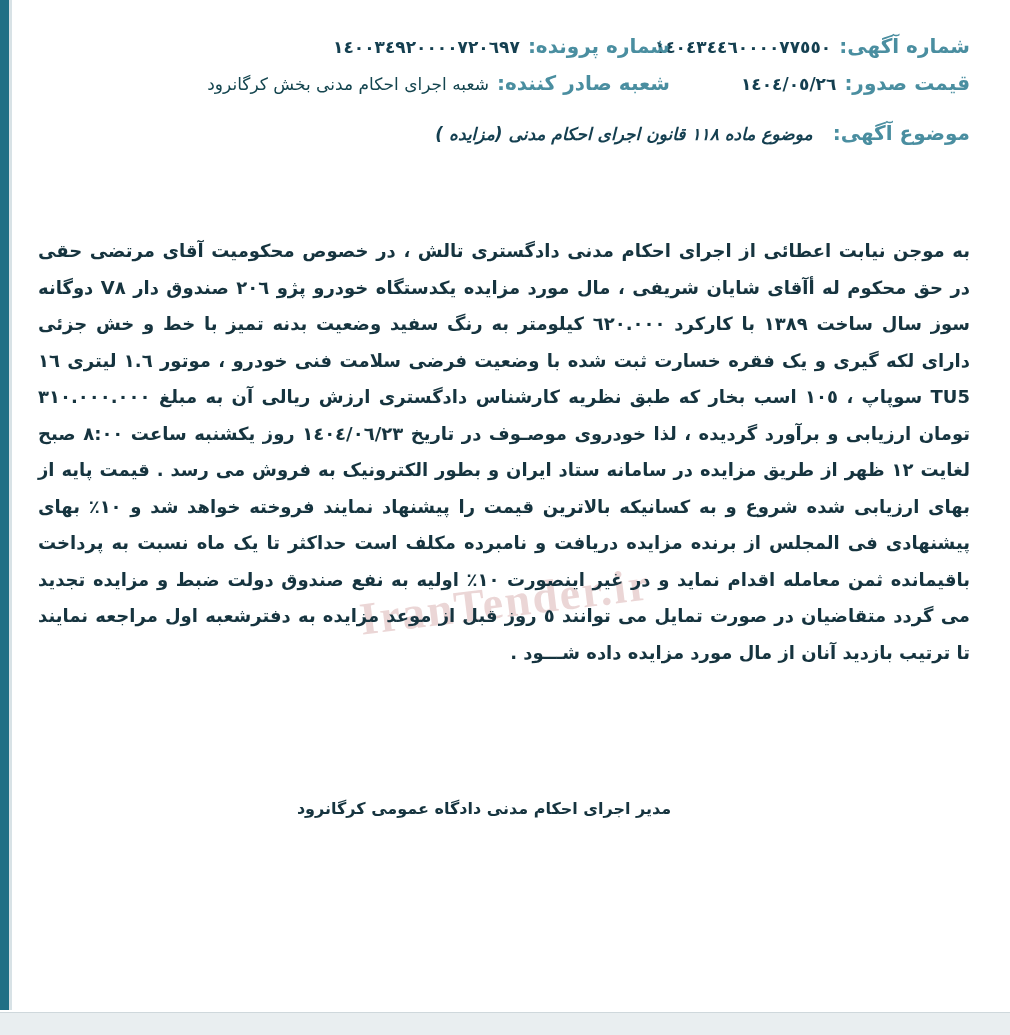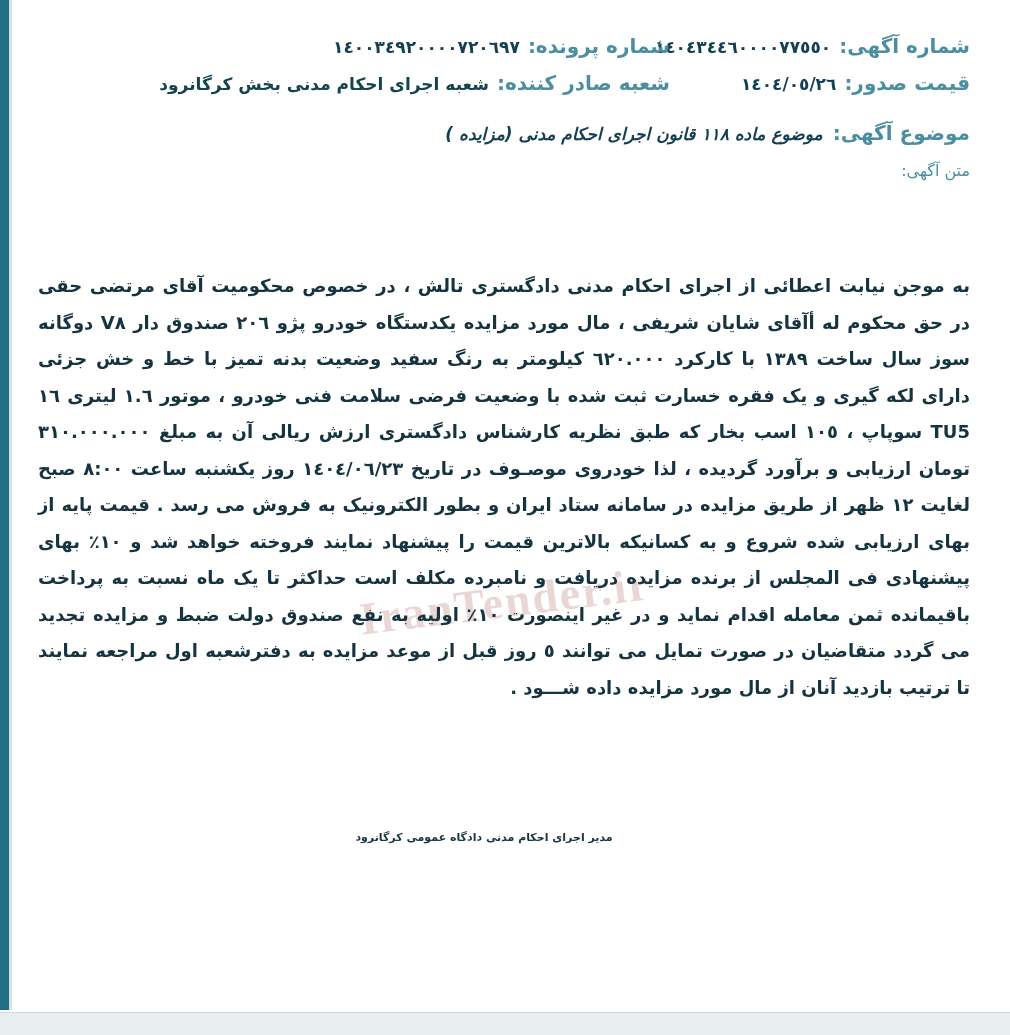--- a/index.html
+++ b/index.html
@@ -87,30 +87,30 @@
     font-size: 20px;
   }
   .meta-value {
     color: #143f50;
     font-weight: bold;
     white-space: nowrap;
     letter-spacing: 0.3px;
     font-size: 17px;
   }
   .meta-value.normal {
-    font-weight: bold;
+    font-weight: normal;
     color: #14454f;
   }
 
   .subject-row {
     margin-top: 26px;
     margin-bottom: 16px;
     font-size: 16.5px;
   }
-  .subject-row .meta-label { margin-left: 10px; }
+  .subject-row .meta-label { margin-left: 20px; }
   .subject-row .meta-value { font-weight: bold; font-style: italic; }
 
   .matn-label {
     color: #4a8ea0;
     font-size: 16px;
     margin-bottom: 18px;
   }
 
   .headline {
     color: #143f50;
@@ -129,21 +129,21 @@
     line-height: 2.03;
     text-align: justify;
     text-justify: inter-word;
     position: relative;
     z-index: 2;
   }
 
   .signature {
     margin-top: 120px;
     color: #16343f;
-    font-size: 11px;
+    font-size: 16px;
     font-weight: bold;
     line-height: 2.2;
     text-align: center;
     padding-right: 40px;
   }
   .signature div { margin-bottom: 4px; }
 
   
   .watermark {
     position: absolute;
@@ -193,21 +193,20 @@
       </div>
     </div>
 
     <div class="meta-row subject-row">
       <div style="display:flex; align-items:baseline;">
         <span class="meta-label">موضوع آگهی:</span>
         <span class="meta-value">موضوع ماده ١١٨ قانون اجرای احکام مدنی (مزایده )</span>
       </div>
     </div>
 
-    <div class="matn-label">متن آگهی:</div>
 
 
     <div class="body-block">به موجن نیابت اعطائی از اجرای احکام مدنی دادگستری تالش ، در خصوص محکومیت آقای مرتضی حقی در حق محکوم له أآقای شایان شریفی ، مال مورد مزایده یکدستگاه خودرو پژو ٢٠٦ صندوق دار V٨ دوگانه سوز سال ساخت ١٣٨٩ با کارکرد ٦٢٠.٠٠٠ کیلومتر به رنگ سفید وضعیت بدنه تمیز با خط و خش جزئی دارای لکه گیری و یک فقره خسارت ثبت شده با وضعیت فرضی سلامت فنی خودرو ، موتور ١.٦ لیتری ١٦ TU5 سوپاپ ، ١٠٥ اسب بخار که طبق نظریه کارشناس دادگستری ارزش ریالی آن به مبلغ ٣١٠.٠٠٠.٠٠٠ تومان ارزیابی و برآورد گردیده ، لذا خودروی موصـوف در تاریخ ١٤٠٤/٠٦/٢٣ روز یکشنبه ساعت ٨:٠٠ صبح لغایت ١٢ ظهر از طریق مزایده در سامانه ستاد ایران و بطور الکترونیک به فروش می رسد . قیمت پایه از بهای ارزیابی شده شروع و به کسانیکه بالاترین قیمت را پیشنهاد نمایند فروخته خواهد شد و ١٠٪ بهای پیشنهادی فی المجلس از برنده مزایده دریافت و نامبرده مکلف است حداکثر تا یک ماه نسبت به پرداخت باقیمانده ثمن معامله اقدام نماید و در غیر اینصورت ١٠٪ اولیه به نفع صندوق دولت ضبط و مزایده تجدید می گردد متقاضیان در صورت تمایل می توانند ٥ روز قبل از موعد مزایده به دفترشعبه اول مراجعه نمایند تا ترتیب بازدید آنان از مال مورد مزایده داده شـــود .</div>
 
     <div class="signature">
       <div>مدیر اجرای احکام مدنی دادگاه عمومی کرگانرود</div>
     </div>
 
   </div>
 

